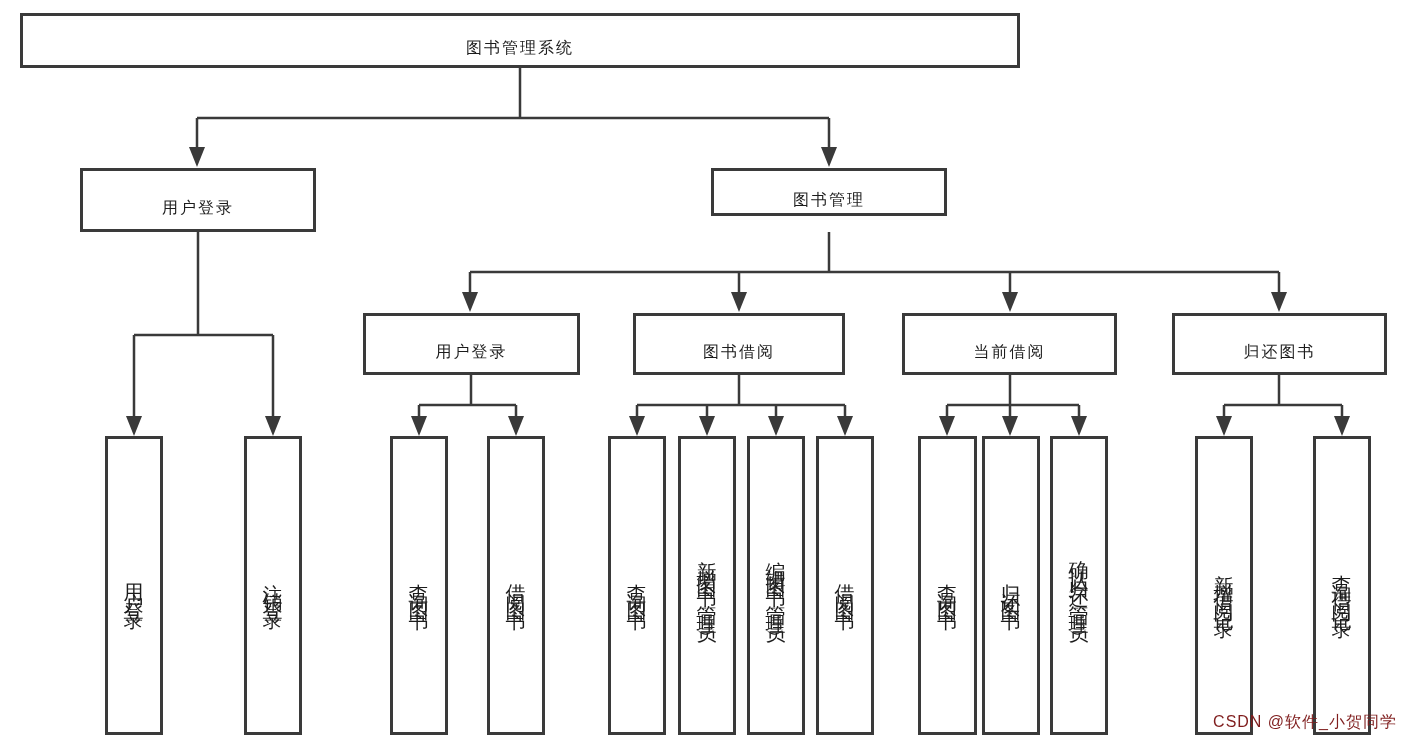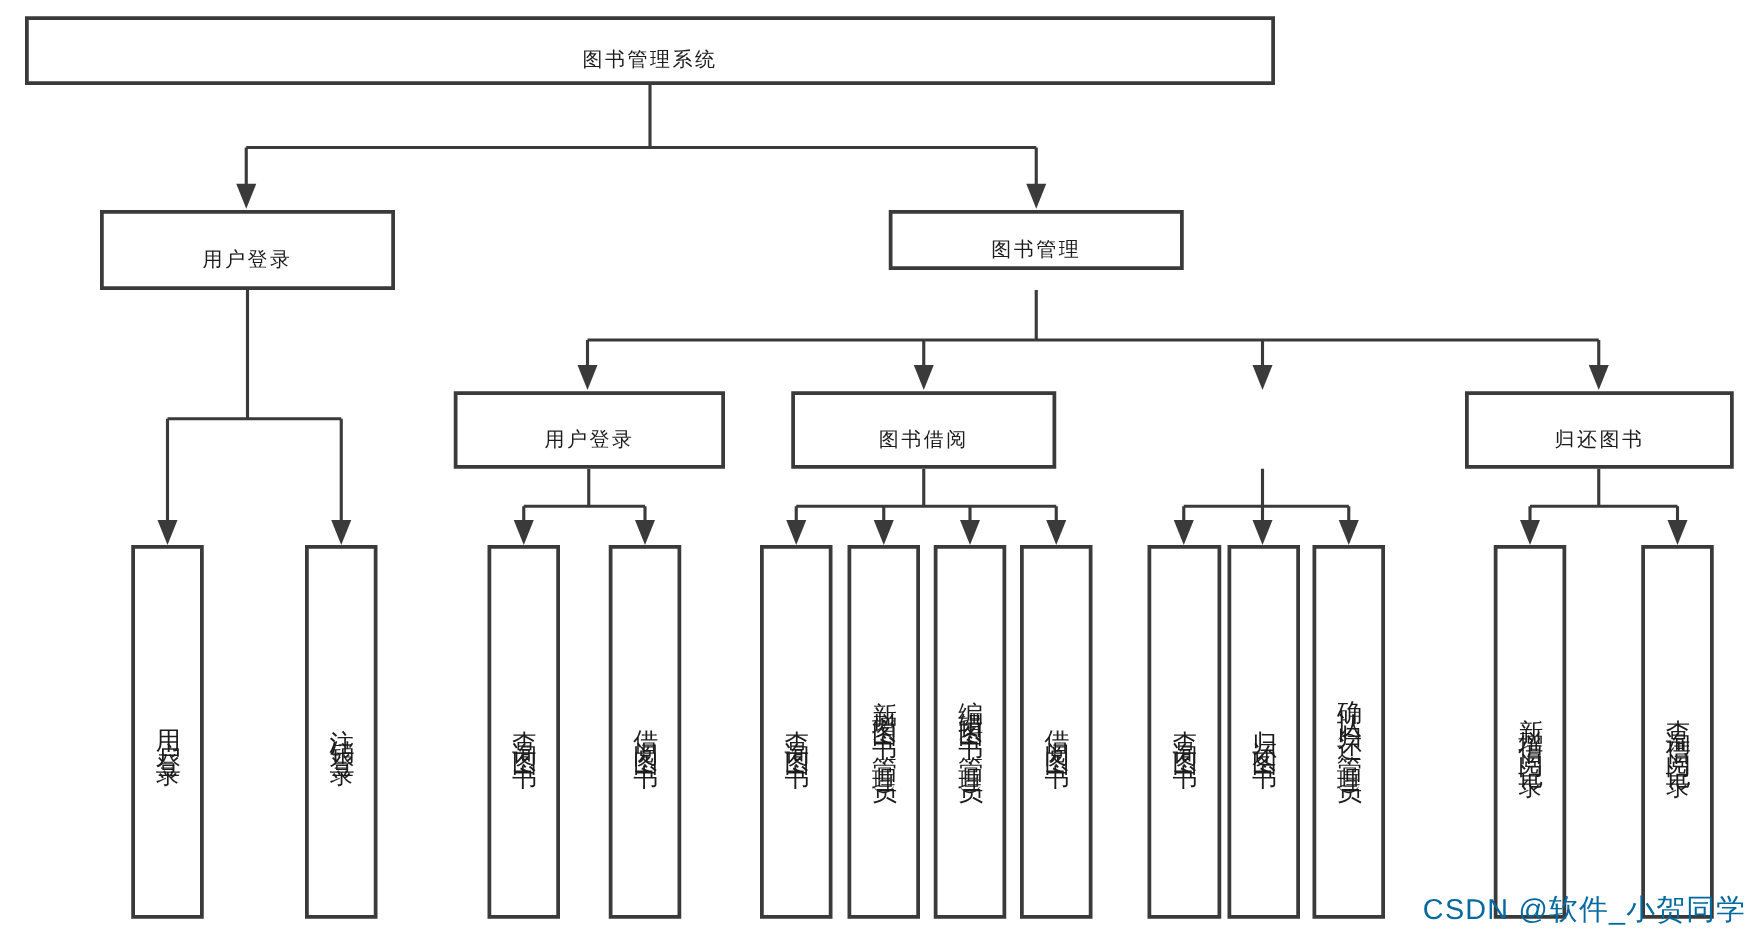--- a/index.html
+++ b/index.html
@@ -42,23 +42,23 @@
     writing-mode: vertical-rl;
     font-size: 20px;
     letter-spacing: 9px;
     line-height: 1;
   }
   #watermark {
     position: absolute;
     right: 8px;
     top: 712px;
     z-index: 2;
-    font-size: 23px;
+    font-size: 16px;
     letter-spacing: 1px;
-    color: #0369a1;
+    color: #7f1d1d;
     white-space: nowrap;
   }
 </style>
 </head>
 <body>
 
 <div id="canvas">
 
   <svg id="wires" viewBox="0 0 1405 747" fill="none" stroke="#3a3a3a" stroke-width="2.5">
     <g>
@@ -113,20 +113,23 @@
   <div class="box" style="left:711px;top:168px;width:236px;height:48px">
     <span class="htext">图书管理</span>
   </div>
 
   <div class="box" style="left:363px;top:313px;width:217px;height:62px">
     <span class="htext">用户登录</span>
   </div>
   <div class="box" style="left:633px;top:313px;width:212px;height:62px">
     <span class="htext">图书借阅</span>
   </div>
+  <div class="box" style="left:902px;top:313px;width:215px;height:62px">
+    <span class="htext">当前借阅</span>
+  </div>
   <div class="box" style="left:1172px;top:313px;width:215px;height:62px">
     <span class="htext">归还图书</span>
   </div>
 
   <div class="box" style="left:105px;top:436px;width:58px;height:299px">
     <span class="vtext">用户登录</span>
   </div>
   <div class="box" style="left:244px;top:436px;width:58px;height:299px">
     <span class="vtext">注销登录</span>
   </div>

